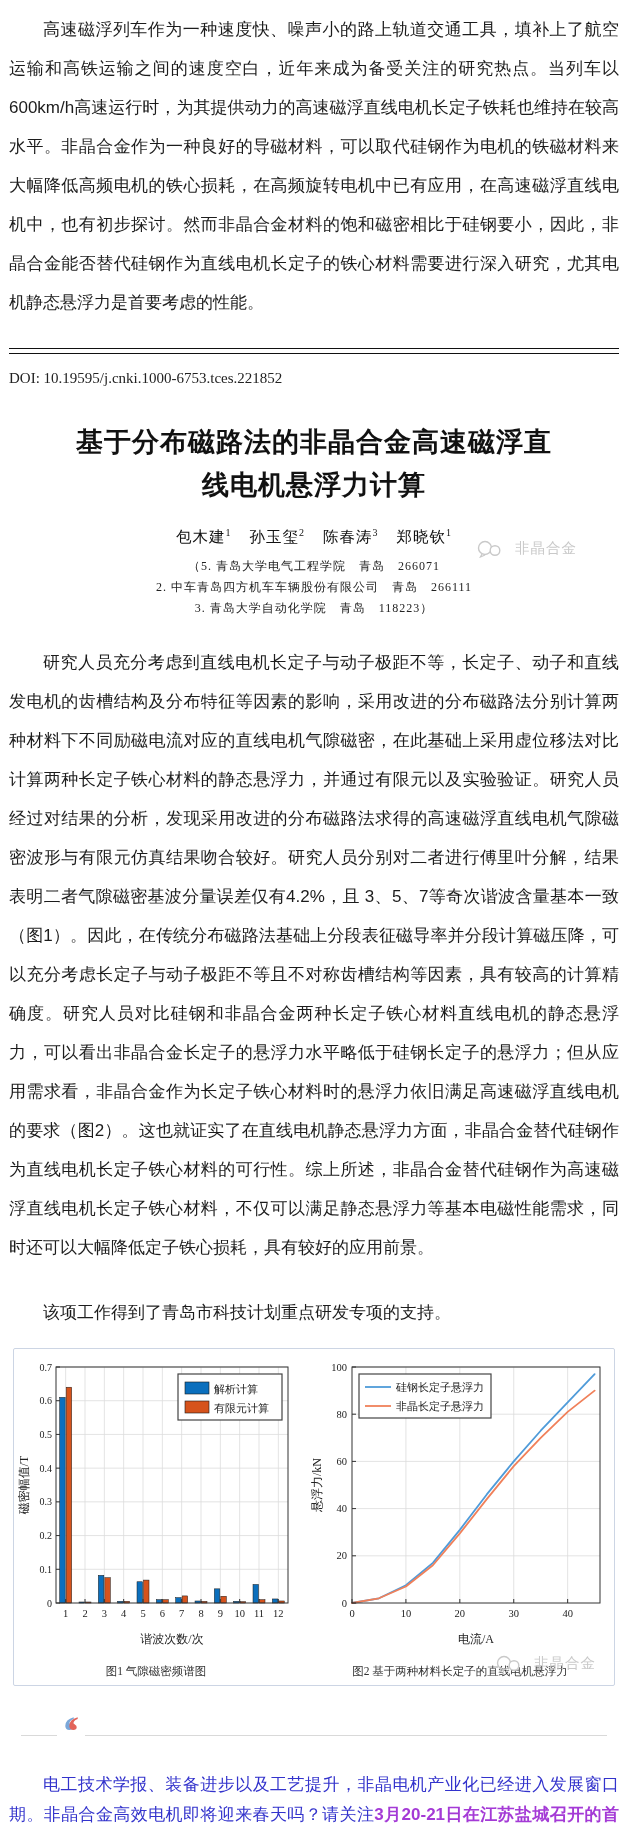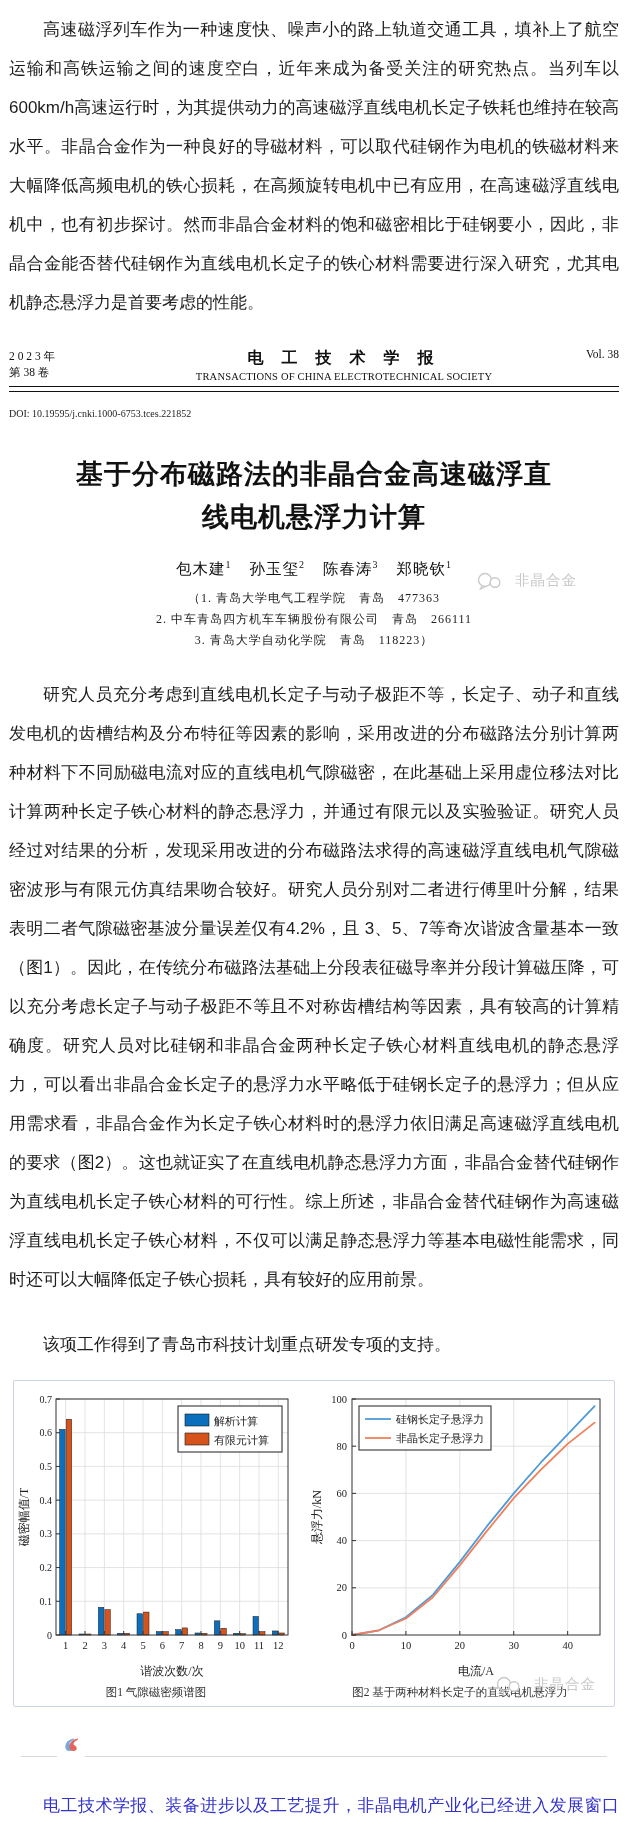--- a/index.html
+++ b/index.html
@@ -17,21 +17,21 @@
   .journal-head{
     font-family:"Liberation Serif", serif; margin:4px 0 0 0;
     display:flex; align-items:flex-start; justify-content:space-between;
   }
   .jh-left{width:120px; font-size:11.5px; line-height:16px; color:#111;}
   .jh-center{flex:1; text-align:center;}
   .jh-cn{font-size:16px; font-weight:bold; letter-spacing:7px; color:#111;}
   .jh-en{font-size:10.5px; margin-top:2px; color:#111; letter-spacing:.2px;}
   .jh-right{width:60px; text-align:right; font-size:11.5px; color:#111;}
   .jh-rule{height:4px; border-top:1.6px solid #111; border-bottom:1.4px solid #111; margin-top:4px;}
-  .doi-line{font-family:"Liberation Serif", serif; font-size:10px; color:#222; margin:16px 0 0 0;}
+  .doi-line{font-family:"Liberation Serif", serif; font-size:15px; color:#222; margin:16px 0 0 0;}
   .article-head{position:relative; text-align:center;}
   .art-title{
     font-size:27px; font-weight:bold; line-height:43px; color:#111;
     margin:34px auto 0 auto; max-width:480px; letter-spacing:1px;
   }
   .art-authors{
     font-family:"Liberation Serif", serif; font-size:15.5px; color:#111;
     margin-top:20px; letter-spacing:1px;
   }
   .art-authors .author{margin:8px 9px;}
@@ -49,21 +49,21 @@
   .wm-2{position:absolute; right:18px; bottom:12px;}
   
   .figure-panel{
     position:relative; border:1px solid #ccd5e4; border-radius:2px;
     margin:16px 4px 0 4px; background:#fff; padding:8px 2px 6px 2px;
     display:flex; justify-content:space-between;
   }
   .chart-cell{display:flex; flex-direction:column; align-items:center;}
   .chart-caption{
     font-family:"Liberation Serif", serif; font-size:11.5px; color:#333;
-    margin-top:0; 
+    margin-top:11px; 
   }
   
   .quote-divider{position:relative; margin:40px 12px 26px 12px; height:18px;}
   .qd-line{position:absolute; left:0; right:0; top:9px; border-top:1px solid #d9d9d9;}
   .qd-marks{
     position:absolute; left:36px; top:-16px; background:#fff; padding:0 5px;
     font-family:"Liberation Serif", serif; font-size:42px; font-weight:bold; line-height:42px;
   }
   .qd-marks .q1{color:#7aa7d9; font-style:normal;}
   .qd-marks .q2{color:#e2645a; font-style:normal; margin-left:-10px;}
@@ -77,40 +77,29 @@
   .seg-purple{color:#a43ad6; font-weight:700;}
   svg text{font-family:"Liberation Serif", serif;}
 </style>
 </head>
 <body>
 
 <div class="page">
 
   <p class="cn-para">高速磁浮列车作为一种速度快、噪声小的路上轨道交通工具，填补上了航空运输和高铁运输之间的速度空白，近年来成为备受关注的研究热点。当列车以600km/h高速运行时，为其提供动力的高速磁浮直线电机长定子铁耗也维持在较高水平。非晶合金作为一种良好的导磁材料，可以取代硅钢作为电机的铁磁材料来大幅降低高频电机的铁心损耗，在高频旋转电机中已有应用，在高速磁浮直线电机中，也有初步探讨。然而非晶合金材料的饱和磁密相比于硅钢要小，因此，非晶合金能否替代硅钢作为直线电机长定子的铁心材料需要进行深入研究，尤其电机静态悬浮力是首要考虑的性能。</p>
 
-  <div class="journal-head">
-    <div class="jh-left">
-      <div>2 0 2 3 年</div>
-      <div>第 38 卷</div>
-    </div>
-    <div class="jh-center">
-      <div class="jh-cn">电 工 技 术 学 报</div>
-      <div class="jh-en">TRANSACTIONS OF CHINA ELECTROTECHNICAL SOCIETY</div>
-    </div>
-    <div class="jh-right">Vol. 38</div>
-  </div>
   <div class="jh-rule"></div>
 
   <div class="doi-line">DOI: 10.19595/j.cnki.1000-6753.tces.221852</div>
 
   <div class="article-head">
     <div class="art-title">基于分布磁路法的非晶合金高速磁浮直线电机悬浮力计算</div>
     <div class="art-authors" id="authors-line"><span class="author">包木建<sup>1</sup></span><span class="author">孙玉玺<sup>2</sup></span><span class="author">陈春涛<sup>3</sup></span><span class="author">郑晓钦<sup>1</sup></span></div>
     <div class="art-affils" id="affils-block">
-        <div>（1. 青岛大学电气工程学院　青岛　477363</div>
+        <div>（5. 青岛大学电气工程学院　青岛　266071</div>
         <div>2. 中车青岛四方机车车辆股份有限公司　青岛　266111</div>
         <div>3. 青岛大学自动化学院　青岛　118223）</div>
       </div>
     <span class="watermark wm-1">
       <svg width="26" height="18" viewBox="0 0 26 18">
         <circle cx="8" cy="8" r="6.5" fill="none" stroke="#c9c9c9" stroke-width="1.4"></circle>
         <circle cx="18" cy="10.5" r="4.8" fill="#ffffff" stroke="#c9c9c9" stroke-width="1.4"></circle>
         <path d="M5 14 L3.4 17 L8 15" fill="none" stroke="#c9c9c9" stroke-width="1.2"></path>
       </svg>
       <span>非晶合金</span>

